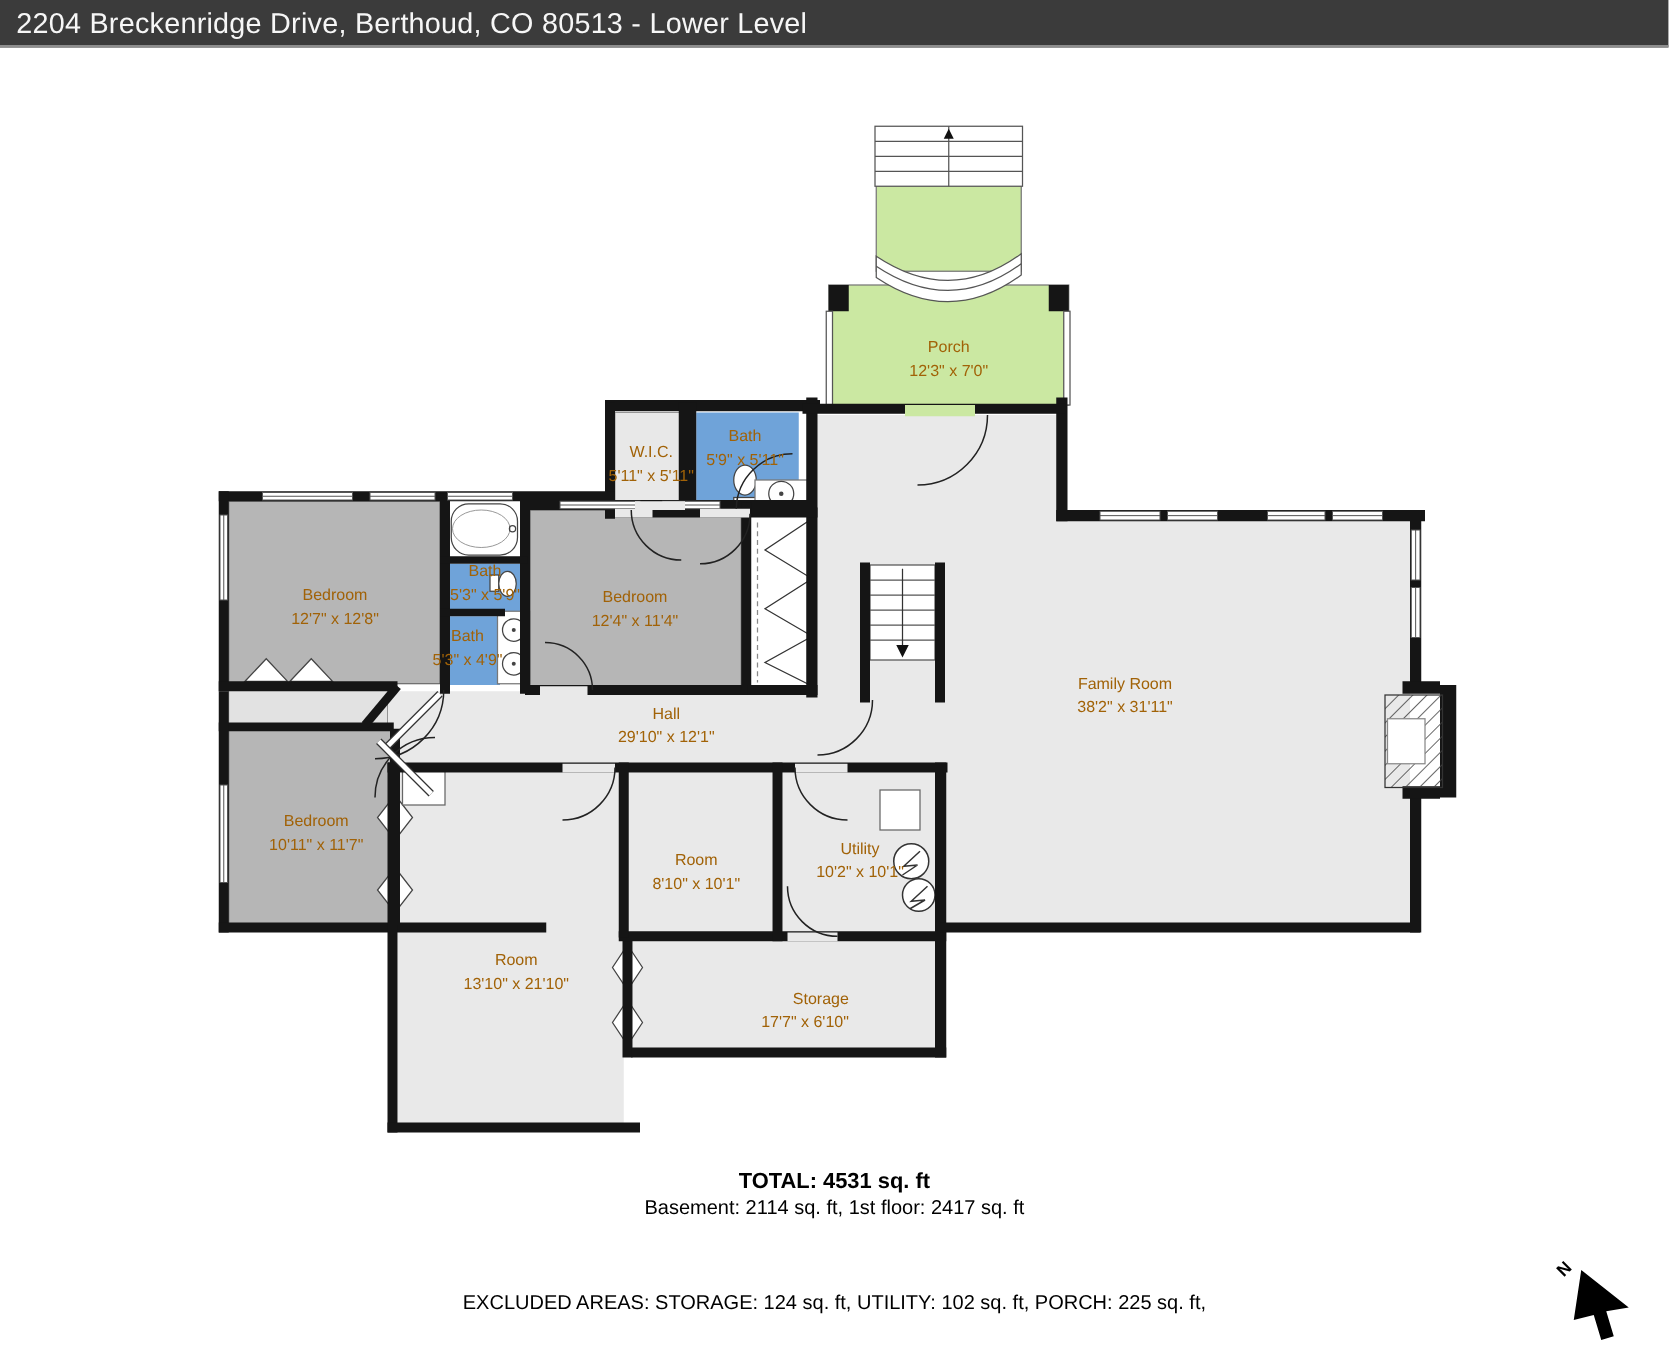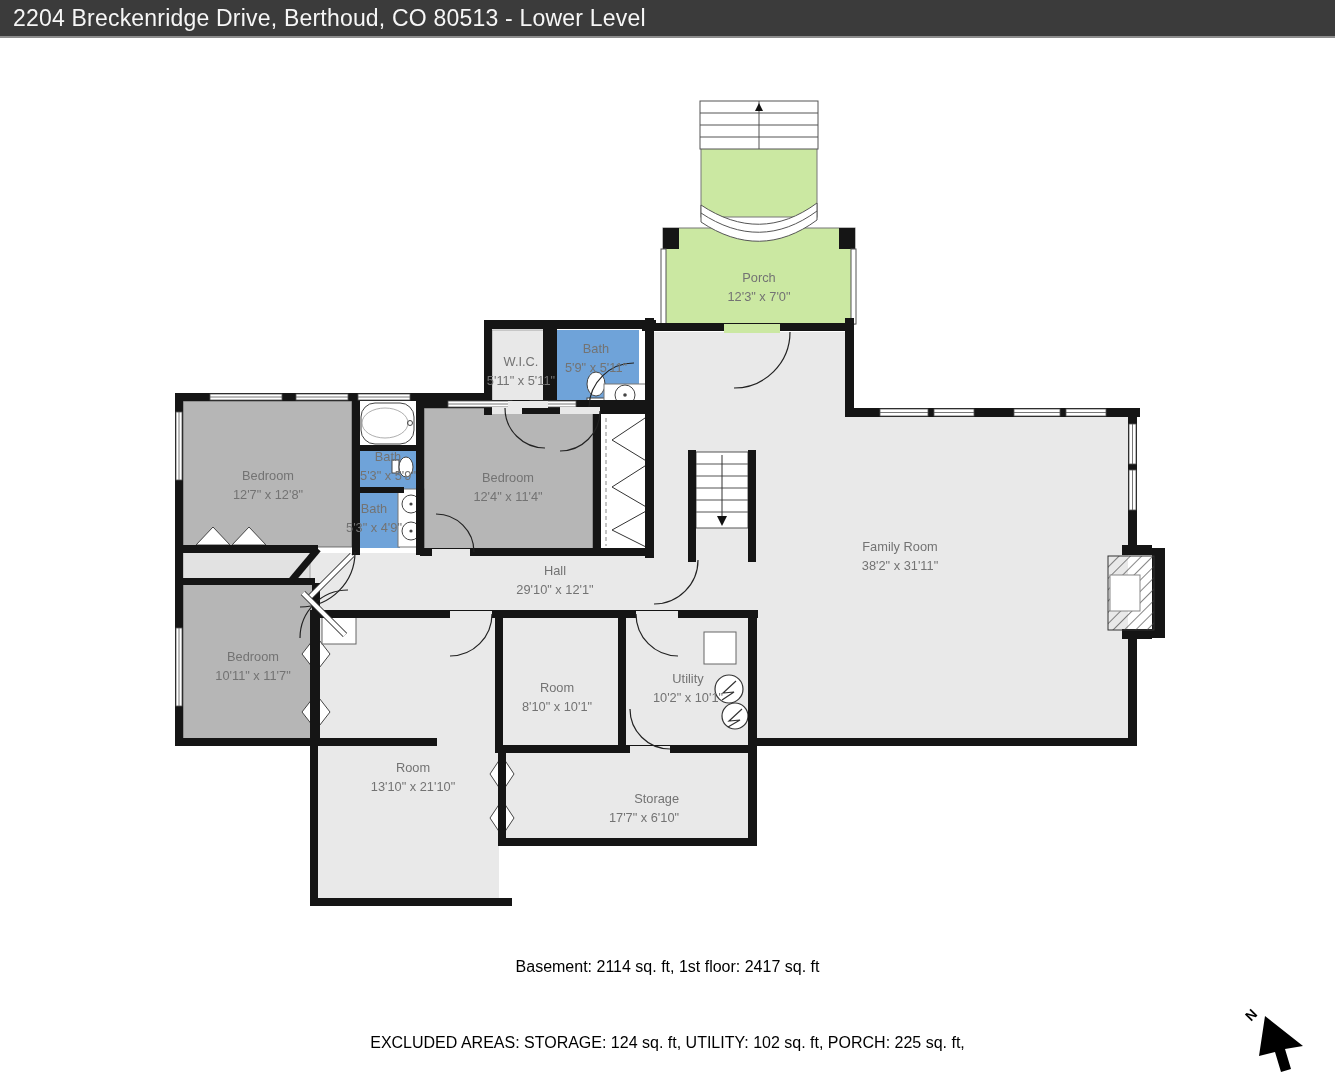--- a/index.html
+++ b/index.html
@@ -3,21 +3,21 @@
 <meta charset="utf-8">
 <style>
   html,body{margin:0;padding:0;background:#ffffff;}
   body{font-family:"Liberation Sans",sans-serif;}
   .stage{position:relative;width:1335px;height:1080px;background:#ffffff;overflow:hidden;}
   .titlebar{position:absolute;top:0;left:0;width:100%;height:38px;background:#3b3b3b;
             border-bottom:2px solid #8d8d8d;box-sizing:border-box;}
   .titlebar .t{display:block;color:#f6f6f6;font-size:23px;line-height:36px;padding-left:13px;
                letter-spacing:0.2px;white-space:nowrap;}
   .plan-svg{position:absolute;left:0;top:0;}
-  .room-label{position:absolute;transform:translate(-50%,-50%);text-align:center;color:#737373;
+  .room-label{position:absolute;transform:translate(-50%,-50%);text-align:center;color:#a16207;
               white-space:nowrap;line-height:1.5;z-index:5;}
   .room-label .nm,.room-label .dm{font-size:12.8px;display:block;}
   .sumline{position:absolute;left:0;width:1335px;text-align:center;color:#000;font-size:16px;z-index:5;}
   .sumline.total{font-weight:bold;font-size:17.5px;}
   .credit{position:absolute;left:0;width:1335px;text-align:center;color:#1c1c1c;font-size:10.5px;z-index:5;}
 </style>
 </head>
 <body>
 
 <div class="stage">
@@ -262,21 +262,21 @@
     <span class="dm">5'3" x 5'9"</span>
   </div>
   <div class="room-label" style="left:374px;top:518px;">
     <span class="nm">Bath</span>
     <span class="dm">5'3" x 4'9"</span>
   </div>
   <div class="room-label" style="left:508px;top:487px;">
     <span class="nm">Bedroom</span>
     <span class="dm">12'4" x 11'4"</span>
   </div>
-  <div class="room-label" style="left:555px;top:580px;">
+  <div class="room-label" style="left:533px;top:580px;">
     <span class="nm">Hall</span>
     <span class="dm">29'10" x 12'1"</span>
   </div>
   <div class="room-label" style="left:900px;top:556px;">
     <span class="nm">Family Room</span>
     <span class="dm">38'2" x 31'11"</span>
   </div>
   <div class="room-label" style="left:253px;top:666px;">
     <span class="nm">Bedroom</span>
     <span class="dm">10'11" x 11'7"</span>
@@ -291,17 +291,18 @@
   </div>
   <div class="room-label" style="left:413px;top:777px;">
     <span class="nm">Room</span>
     <span class="dm">13'10" x 21'10"</span>
   </div>
   <div class="room-label" style="left:644px;top:808px;text-align:right;">
     <span class="nm">Storage</span>
     <span class="dm">17'7" x 6'10"</span>
   </div>
 
+  <div class="sumline total" style="top:934px;">TOTAL: 4531 sq. ft</div>
   <div class="sumline" style="top:958px;">Basement: 2114 sq. ft, 1st floor: 2417 sq. ft</div>
   <div class="sumline" style="top:1034px;">EXCLUDED AREAS: STORAGE: 124 sq. ft, UTILITY: 102 sq. ft, PORCH: 225 sq. ft,</div>
 
 
 </div>
 
 </body></html>

